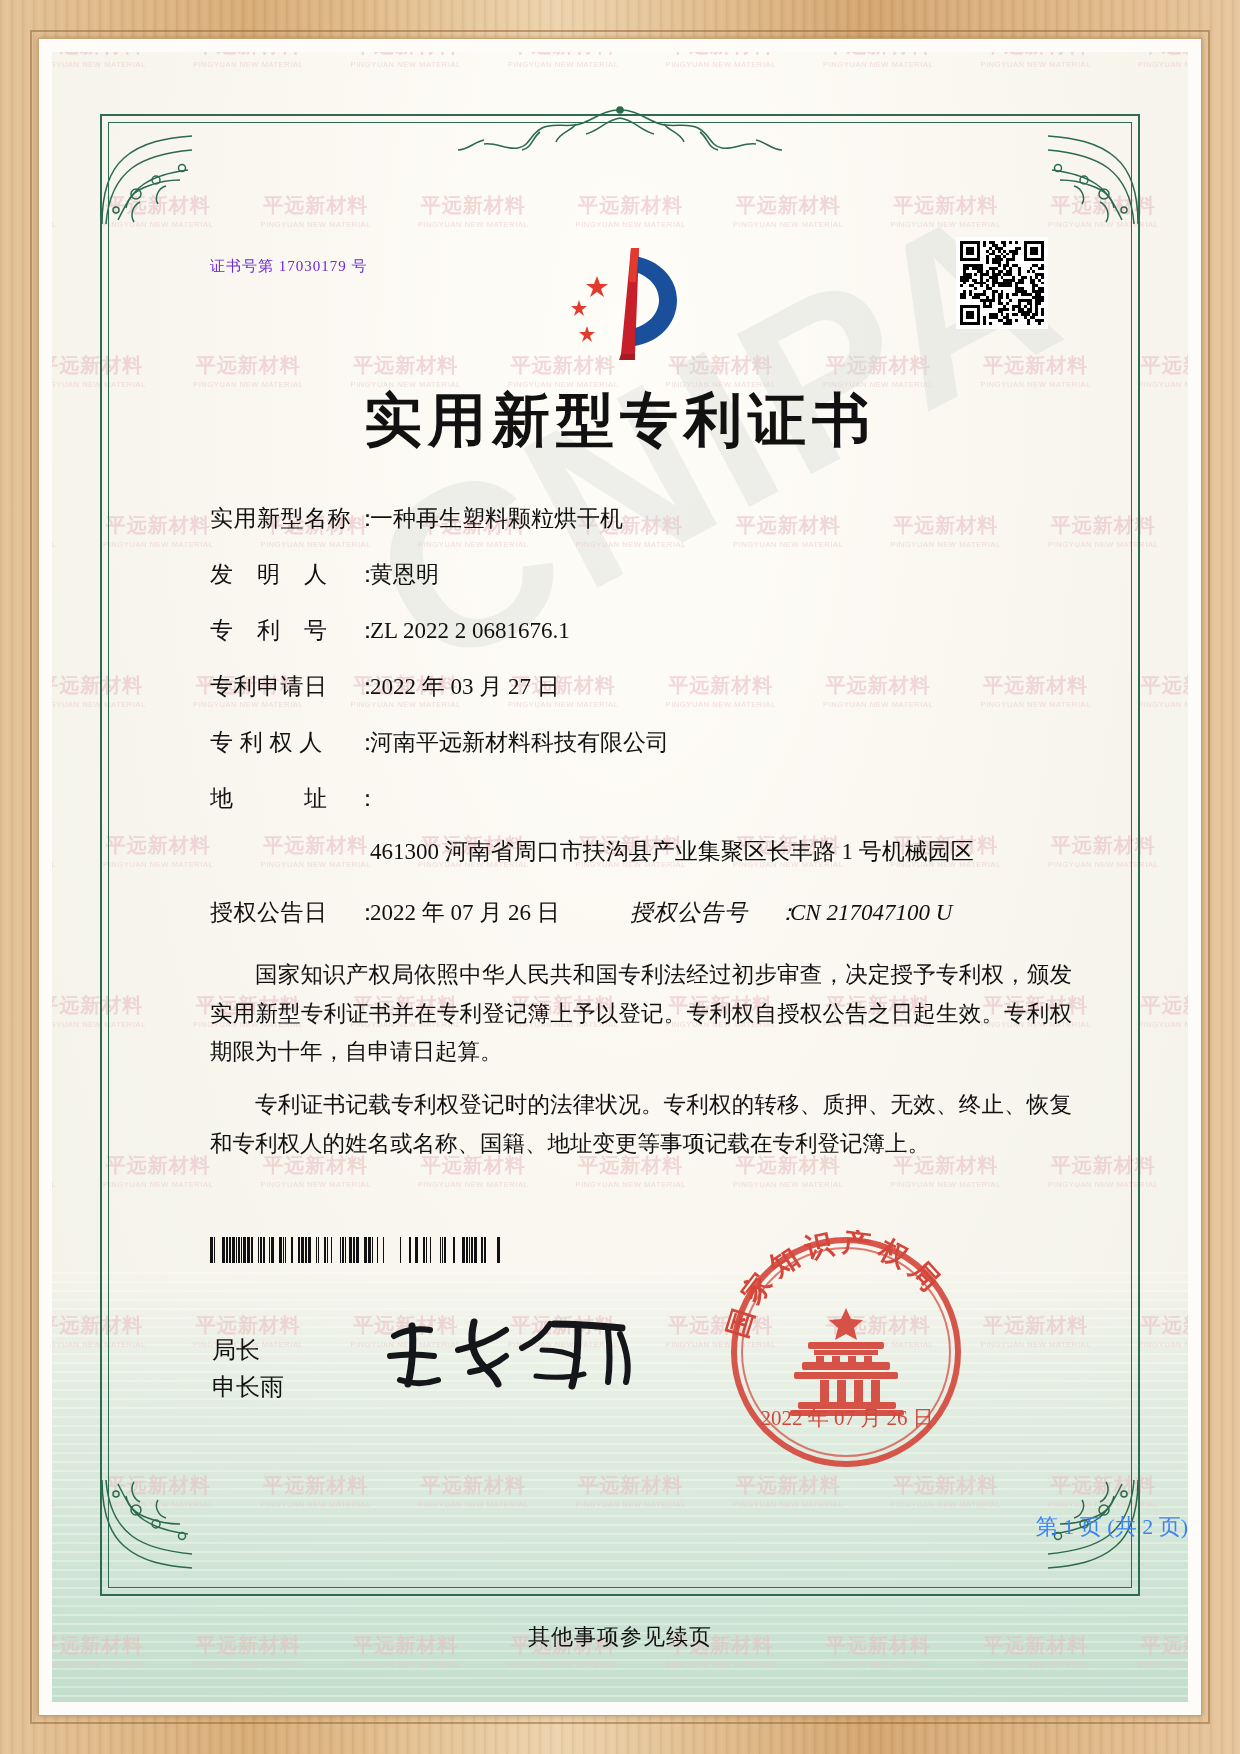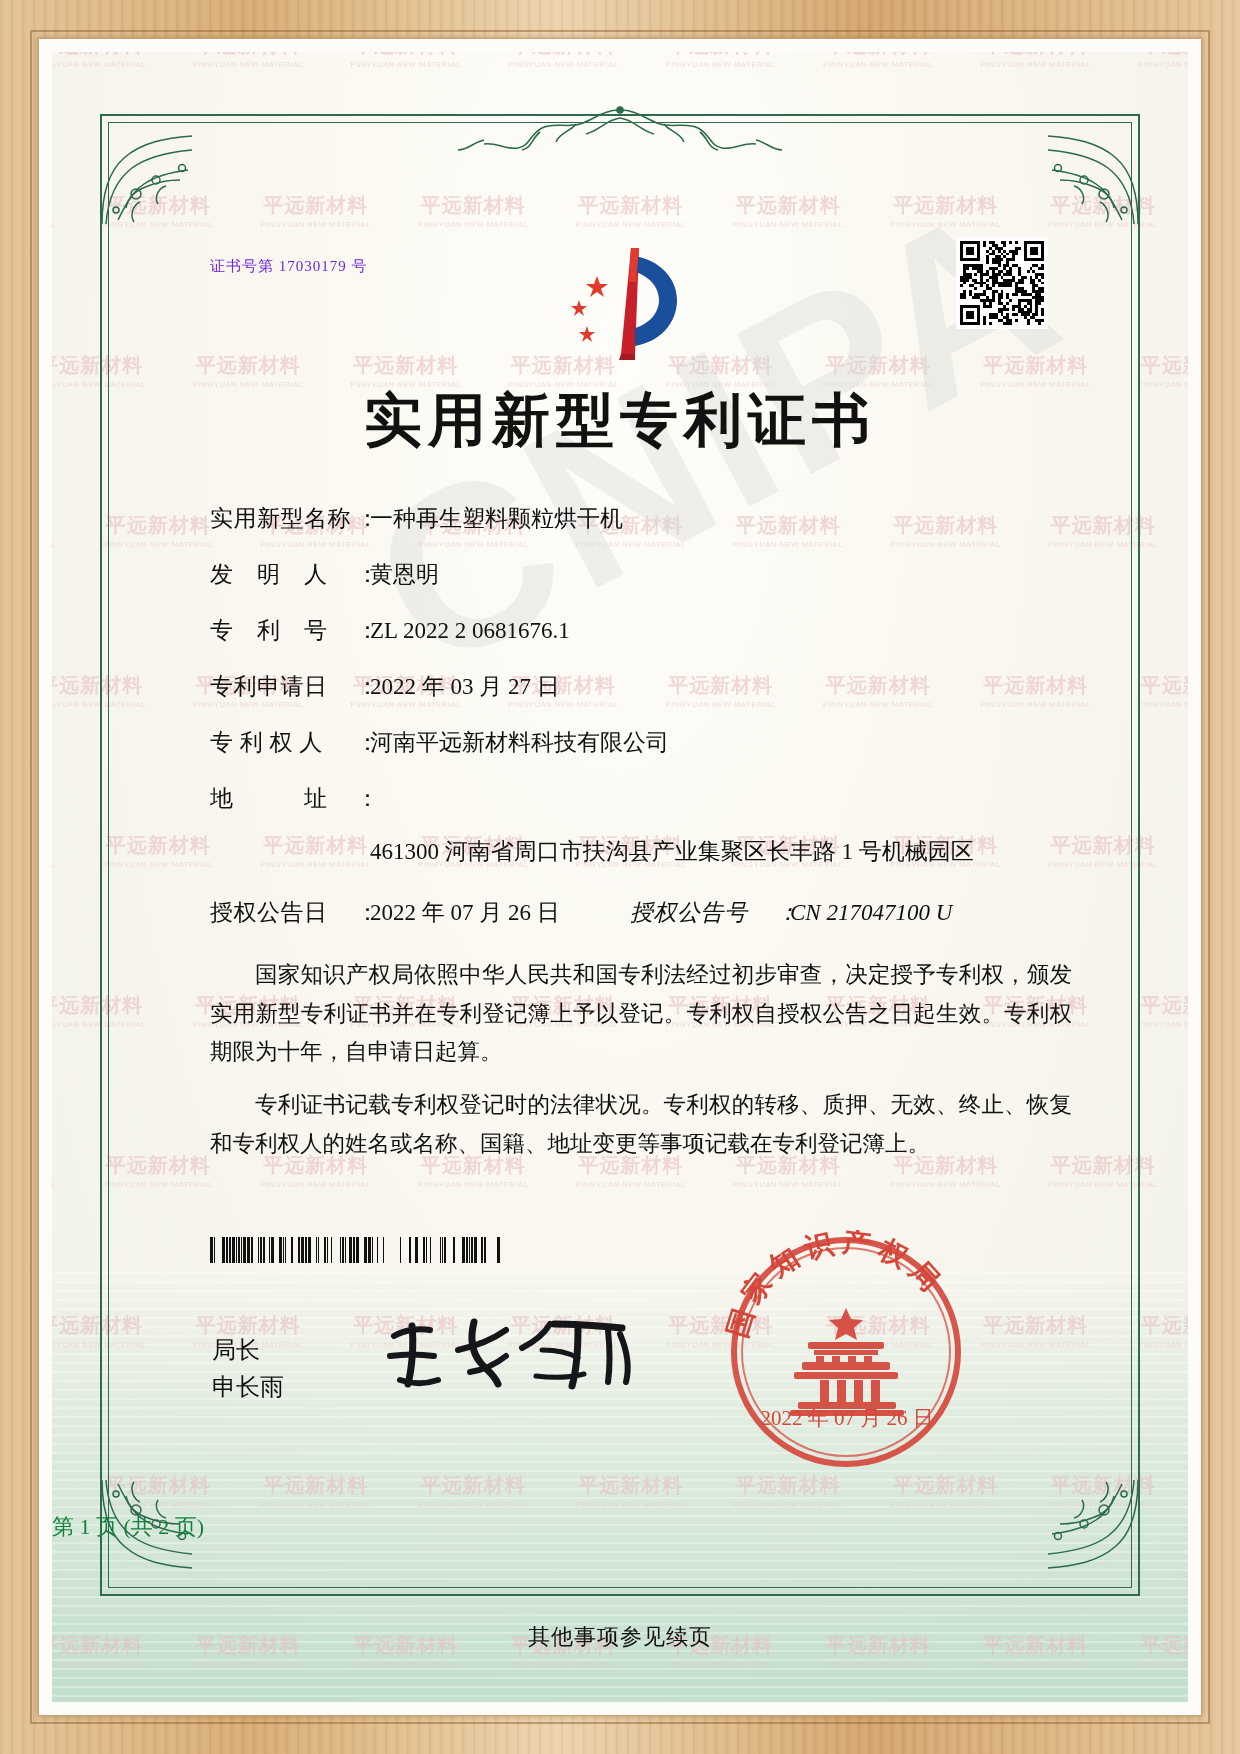--- a/index.html
+++ b/index.html
@@ -164,22 +164,22 @@
   .seal{
     position:absolute;left:672px;top:1178px;width:245px;height:245px;
   }
   .seal-date{
     position:absolute;left:700px;top:1352px;width:190px;text-align:center;
     font-size:21px;color:#d4453a;letter-spacing:0px;
   }
 
   
   .page-num{
-    position:absolute;left:0;right:0;top:1460px;text-align:left;
-    font-size:22px;color:#15803d;
+    position:absolute;left:0;right:0;top:1460px;text-align:right;
+    font-size:22px;color:#3b82f6;padding-left:23px;
   }
   .foot-note{
     position:absolute;left:0;right:0;top:1570px;text-align:center;
     font-size:22px;color:#111;letter-spacing:1px;
   }
 </style>
 </head>
 <body>
 
 <div class="frame">

